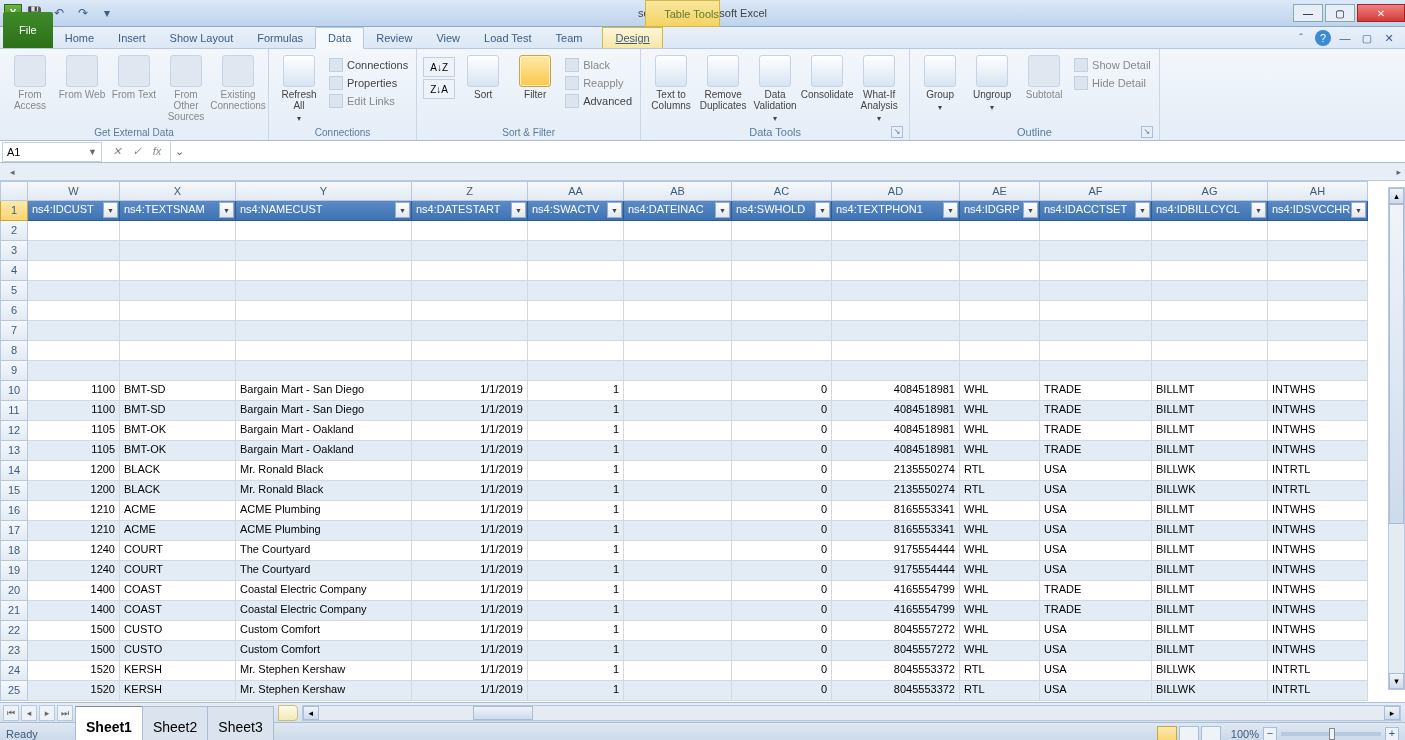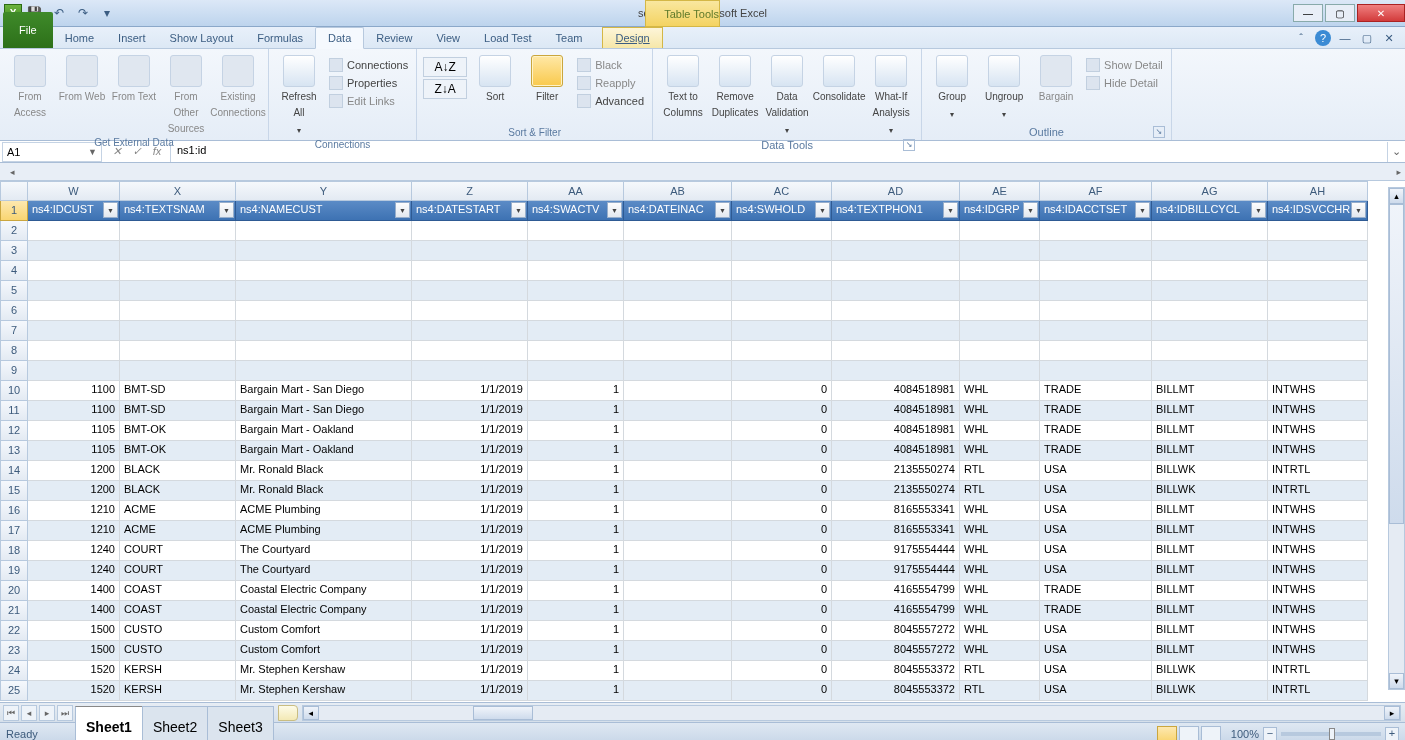--- a/index.html
+++ b/index.html
@@ -32,27 +32,27 @@
 .ribbon { height:92px; background:linear-gradient(#f3f7fc,#e5edf7); border-bottom:1px solid #a9bdd6; display:flex; position:relative; }
 .group { border-right:1px solid #c8d6e8; padding:2px 6px 0 6px; display:flex; flex-direction:column; height:100%; }
 .group-body { flex:1; display:flex; align-items:flex-start; gap:4px; padding-top:2px; }
 .group-label { text-align:center; color:#5a7aa0; font-size:10px; padding-bottom:2px; position:relative; }
 .group-label .launcher { position:absolute; right:0; bottom:2px; width:12px; height:12px; border:1px solid #a9bdd6; font-size:8px; line-height:10px; color:#5a7aa0; }
 .big-btn { display:flex; flex-direction:column; align-items:center; width:48px; text-align:center; color:#888; gap:2px; padding-top:2px; }
 .big-btn .ico { width:32px; height:32px; background:#e0e7f0; border:1px solid #c5d3e4; border-radius:3px; }
 .big-btn.enabled { color:#444; }
 .big-btn.enabled .ico { background:linear-gradient(#fff,#d7e4f2); }
 .big-btn.highlight .ico { background:linear-gradient(#ffe8a6,#f9c94c); border-color:#caa63e; box-shadow:inset 0 0 0 1px #fff3c6; }
-.big-btn span { font-size:10px; line-height:16px; }
+.big-btn span { font-size:10px; line-height:11px; }
 .small-btn-col { display:flex; flex-direction:column; gap:2px; padding-top:4px; }
 .small-btn { display:flex; align-items:center; gap:4px; color:#888; font-size:10px; white-space:nowrap; padding:1px 2px; }
 .small-btn.enabled { color:#444; }
 .small-btn .sico { width:14px; height:14px; background:#dce4ef; border:1px solid #c1cfdf; }
 .sort-icons { display:flex; flex-direction:column; gap:2px; padding-top:4px; }
-.sort-icons div { width:44px; height:20px; border:1px solid #c1cfdf; background:#eef3f9; font-size:12px; display:flex; align-items:center; justify-content:center; }
+.sort-icons div { width:32px; height:20px; border:1px solid #c1cfdf; background:#eef3f9; font-size:10px; display:flex; align-items:center; justify-content:center; }
 
 
 .fbar { height:22px; border-bottom:1px solid #a9bdd6; display:flex; align-items:center; background:#fff; }
 .namebox { width:100px; height:20px; border:1px solid #c5d3e4; margin:9px 2px; padding:2px 4px; background:#fff; display:flex; align-items:center; justify-content:space-between; }
 .namebox .dd { color:#666; font-size:9px; }
 .fx-btns { display:flex; gap:2px; padding:0 4px; color:#888; }
 .fx-btns span { width:18px; text-align:center; font-style:italic; }
 .formula-input { flex:1; padding:2px 6px; border-left:1px solid #c5d3e4; height:20px; }
 .fbar .expand { width:18px; text-align:center; color:#666; border-left:1px solid #c5d3e4; height:20px; line-height:18px; }
 
@@ -263,21 +263,21 @@
           <span>Group</span>
           <span style="font-size:8px">▾</span>
         </div>
       <div class="big-btn enabled">
           <div class="ico"></div>
           <span>Ungroup</span>
           <span style="font-size:8px">▾</span>
         </div>
       <div class="big-btn">
           <div class="ico"></div>
-          <span>Bargain</span>
+          <span>Subtotal</span>
         </div>
       <div class="small-btn-col">
         <div class="small-btn">
             <div class="sico"></div>
             <span>Show Detail</span>
           </div>
         <div class="small-btn">
             <div class="sico"></div>
             <span>Hide Detail</span>
           </div>
@@ -290,21 +290,20 @@
 <div class="fbar">
   <div class="namebox">
       <span>A1</span>
       <span class="dd">▼</span>
     </div>
   <div class="fx-btns">
       <span>✕</span>
       <span>✓</span>
       <span>fx</span>
     </div>
-  <div class="formula-input">ns1:id</div>
   <div class="expand">⌄</div>
 </div>
 
 <div class="col-scroll">
     <span class="tri">◂</span>
     <span class="tri" style="margin-left:auto">▸</span>
   </div>
 <div class="grid-wrap">
   <div class="grid" id="grid">
       <div class="corner"></div>

